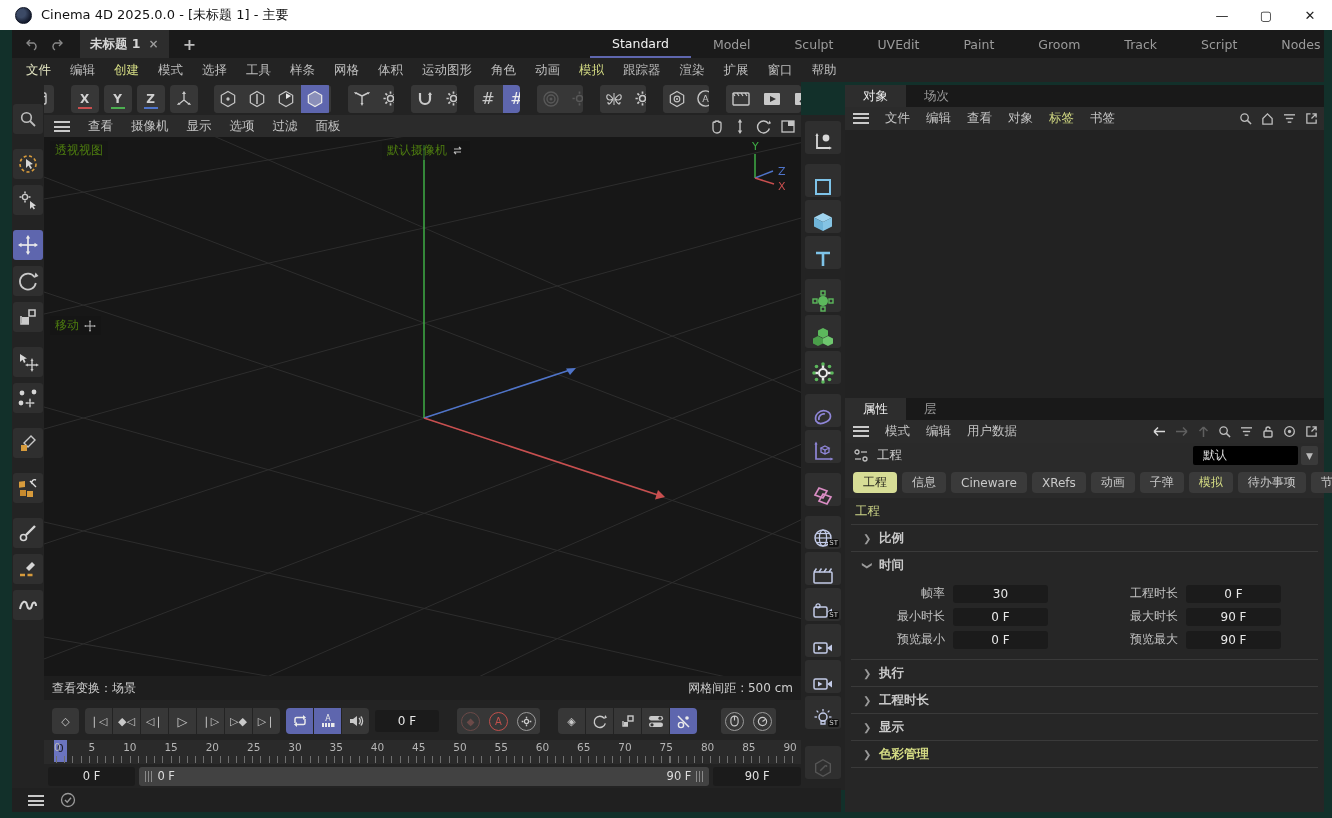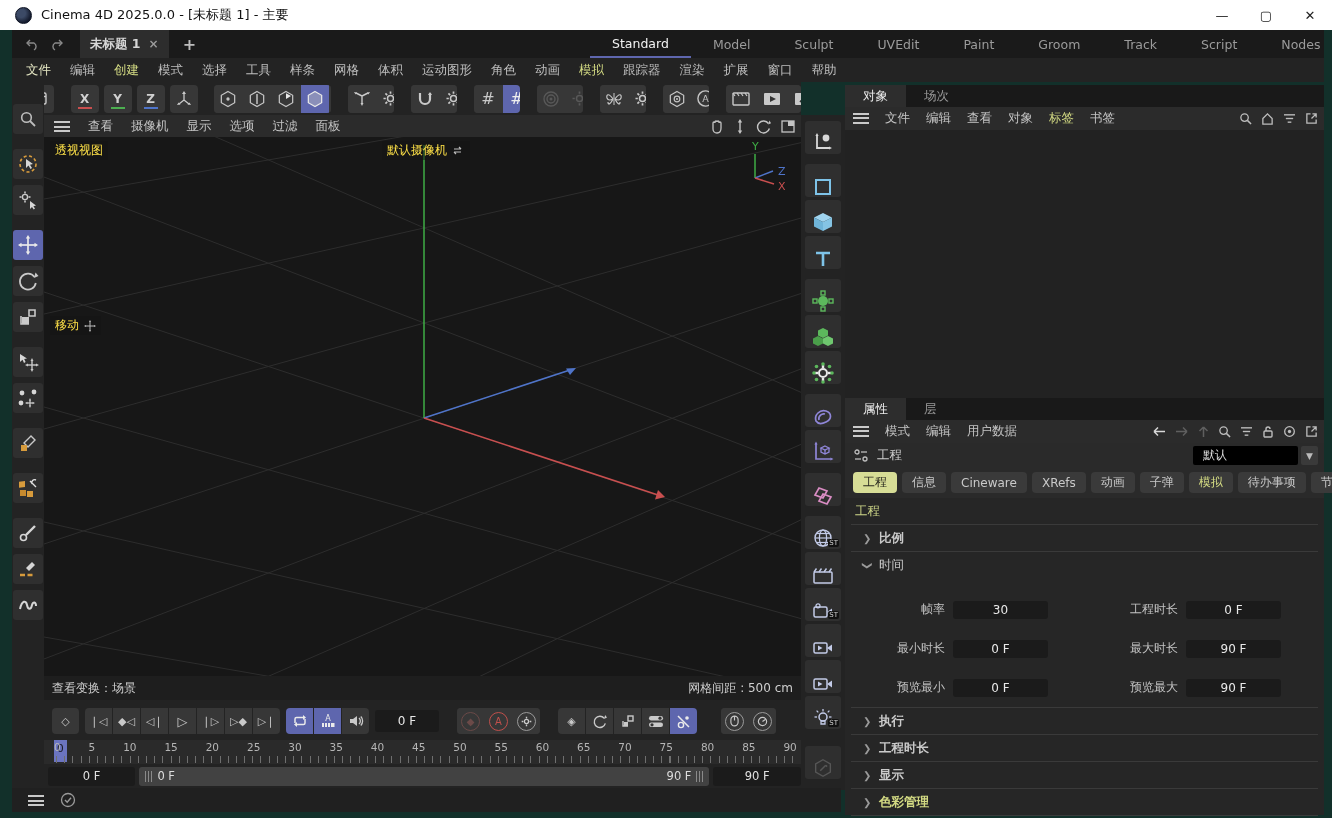--- a/index.html
+++ b/index.html
@@ -44,21 +44,21 @@
   .sbtn { width:30px; height:30px; background:#2f2f2f; display:flex; align-items:center; justify-content:center; margin-bottom:6px; border-radius:3px; }
   .sbtn.blue { background:#5e66ae; }
   .sgap { height:9px; }
 
   
   #viewport { left:44px; top:115px; width:757px; height:585px; background:#171717; }
   #vp-menu { position:absolute; left:0; top:0; width:757px; height:22px; background:#2b2b2b; display:flex; align-items:center; gap:18px; padding-left:10px; font-size:12.5px; color:#c4c4c4; }
   #vp-menu-icons { position:absolute; right:6px; top:0; height:22px; display:flex; gap:10px; align-items:center; }
   #vp-canvas { position:absolute; left:0; top:22px; width:757px; height:539px; overflow:hidden; }
   #vp-info { position:absolute; left:0; bottom:0; width:757px; height:24px; background:#1e1e1e; display:flex; align-items:center; justify-content:space-between; padding:0 8px; font-size:12px; color:#cfcfcf; }
-  .vp-label { position:absolute; background:rgba(20,20,20,0.55); color:#fde047; font-size:12px; padding:1px 5px; }
+  .vp-label { position:absolute; background:rgba(20,20,20,0.55); color:#4d7c0f; font-size:12px; padding:1px 5px; }
   #vp-gizmo { position:absolute; right:6px; top:3px; }
 
   
   #right-strip { left:801px; top:115px; width:44px; height:675px; background:#232323; display:flex; flex-direction:column; align-items:center; padding-top:6px; }
   .rbtn { width:36px; height:33px; background:#2f2f2f; border-radius:3px; display:flex; align-items:flex-end; justify-content:center; margin-bottom:3px; position:relative; }
   .rgap { height:7px; }
   .st-badge { position:absolute; right:2px; bottom:2px; font-size:7px; background:#111; color:#cfcfcf; padding:0 1px; border-radius:2px; line-height:1.2; }
 
   
   #right-panel { left:845px; top:85px; width:479px; height:727px; background:#262626; }
@@ -76,21 +76,21 @@
   #chips-row { display:flex; gap:5px; padding:4px 0 5px 8px; background:#2a2a2a; flex-wrap:nowrap; }
   .chip { height:21px; padding:0 10px; background:#3a3a3a; border-radius:4px; color:#c9c9c9; font-size:12px; display:flex; align-items:center; white-space:nowrap; }
   .chip.sel { background:#d7dd96; color:#2a2a20; }
   .chip.acc { color:#d3da83; }
   #attr-header { padding:5px 0 4px 10px; color:#ccd487; font-size:12.5px; background:#262626; }
   .divider { height:1px; background:#3a3a3a; margin:0 6px; }
   .sect-row { height:26px; display:flex; align-items:center; gap:8px; padding-left:18px; font-size:12.5px; color:#c9c9c9; background:#262626; }
   .chev { color:#9a9a9a; font-size:10px; display:inline-block; width:8px; }
   .chev.open { transform:rotate(90deg); }
   .fields { background:#262626; padding:4px 0 8px 0; }
-  .frow { display:flex; align-items:center; height:23px;margin-top:16px; }
+  .frow { display:flex; align-items:center; height:23px; }
   .flabel { width:108px; text-align:right; font-size:12px; color:#c2c2c2; padding-right:8px; }
   .flabel2 { width:138px; text-align:right; font-size:12px; color:#c2c2c2; padding-right:8px; }
   .fval { width:95px; height:18px; background:#1b1b1b; border-radius:3px; color:#e8e8e8; font-size:12px; display:flex; align-items:center; justify-content:center; }
 
   
   #timeline { left:44px; top:700px; width:757px; height:88px; background:#232323; }
   #tl-controls { position:absolute; left:8px; top:8px; display:flex; gap:6px; align-items:center; }
   .pbtn { width:27px; height:26px; background:#373737; display:flex; align-items:center; justify-content:center; color:#c9c9c9; font-size:11px; border-radius:4px; }
   .pgroup { display:flex; gap:1px; border-radius:4px; overflow:hidden; }
   .pgroup .pbtn { border-radius:0; }
@@ -869,21 +869,21 @@
     <div class="divider"></div>
 
     <div class="sect-row">
       <span class="chev">❯</span>
       <span style="font-weight:bold">比例</span>
     </div>
     <div class="divider"></div>
 
     <div class="sect-row">
       <span class="chev open">❯</span>
-      <span style="font-weight:normal">时间</span>
+      <span style="font-weight:bold">时间</span>
     </div>
     <div class="fields">
       <div class="frow">
         <span class="flabel">帧率</span>
         <div class="fval">30</div>
         <span class="flabel2">工程时长</span>
         <div class="fval">0 F</div>
       </div>
       <div class="frow">
         <span class="flabel">最小时长</span>

